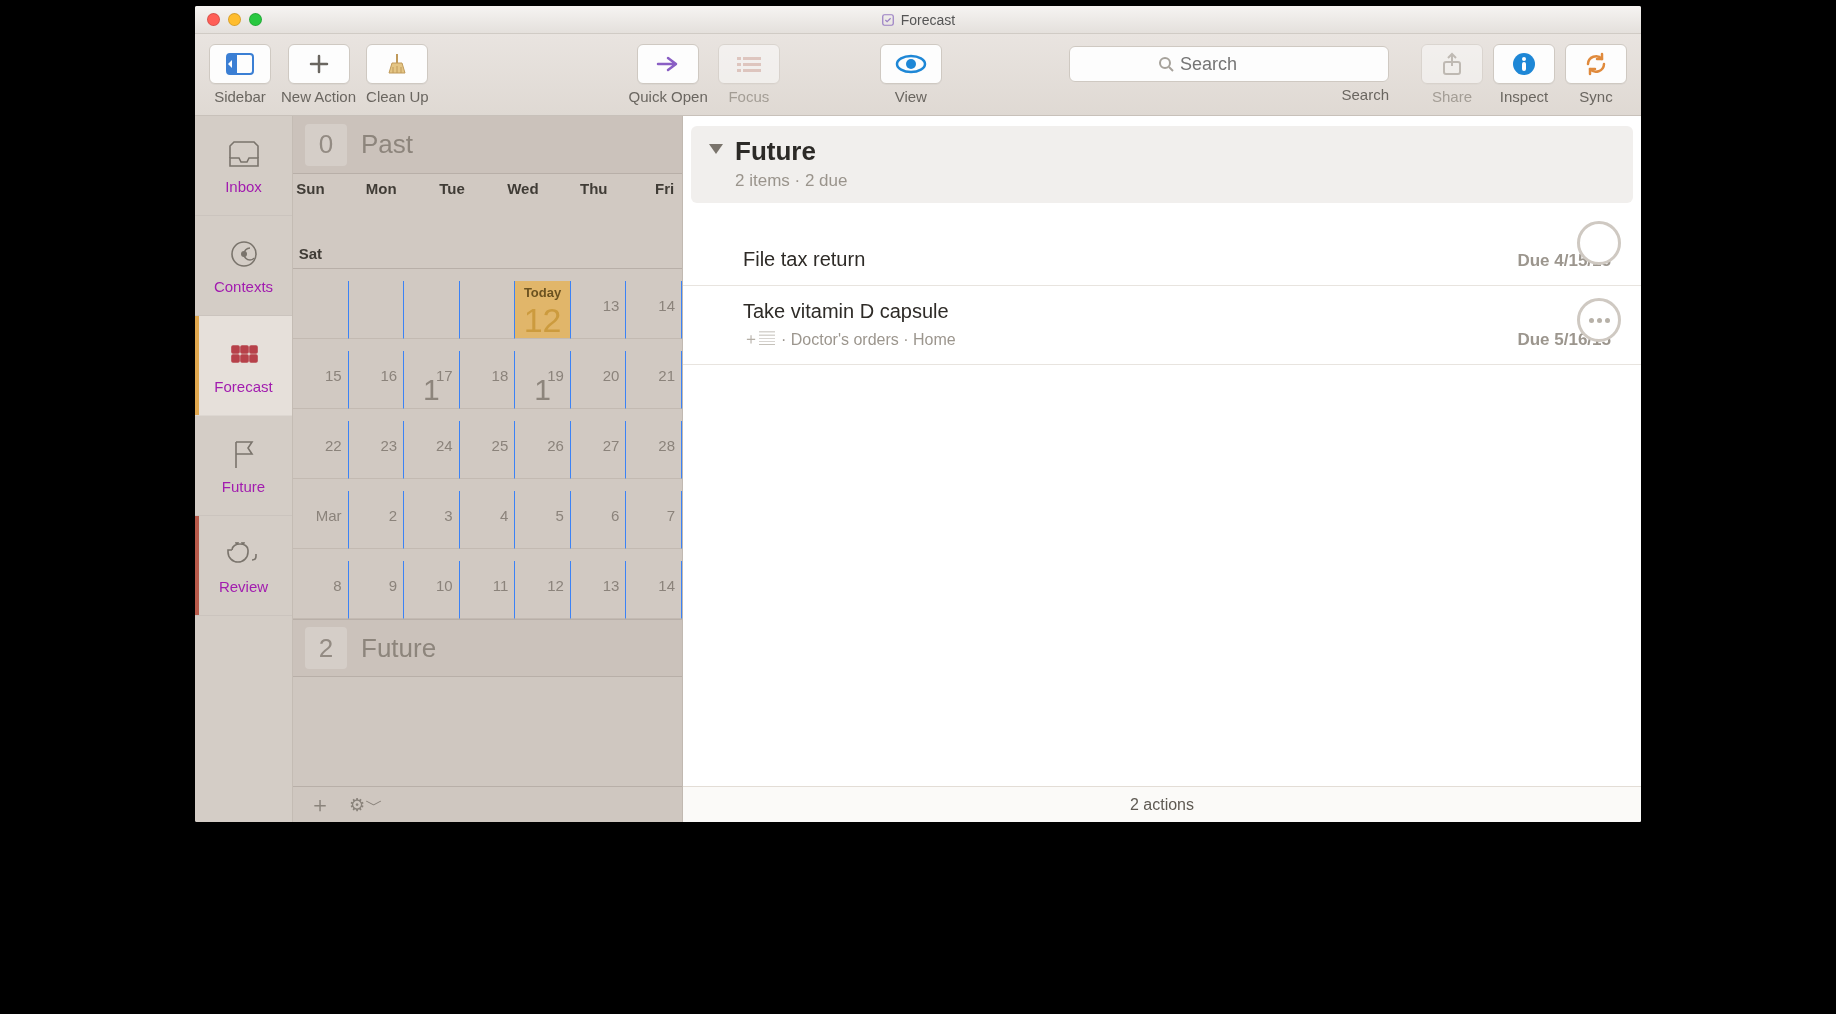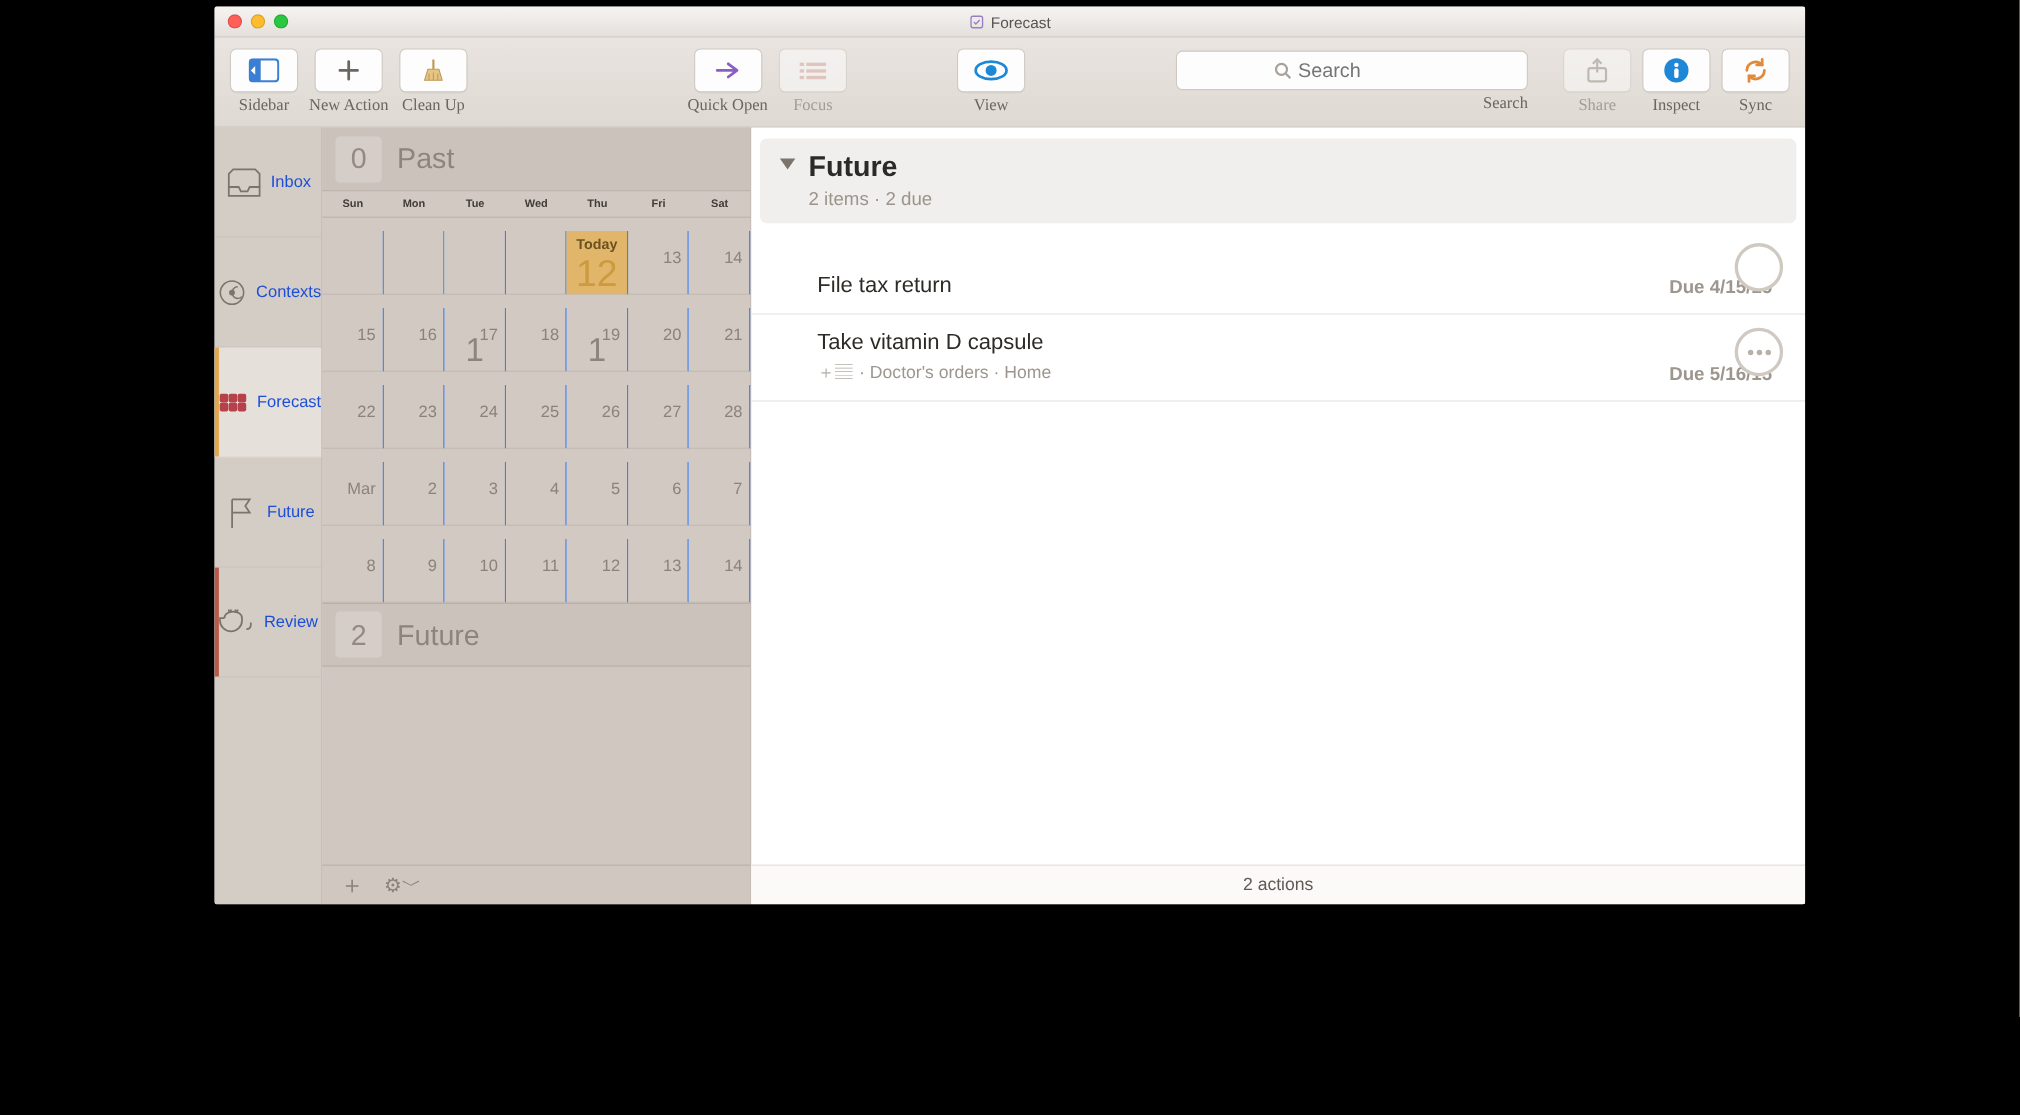--- a/index.html
+++ b/index.html
@@ -54,21 +54,21 @@
   }
   .tb-group { display:flex; flex-direction:column; align-items:center; gap:4px; }
   .tb-btn {
     height: 40px; min-width: 62px;
     background: #fdfdfd;
     border: 1px solid #cfc9c2;
     border-radius: 6px;
     display:flex; align-items:center; justify-content:center;
     box-shadow: 0 1px 0 rgba(0,0,0,.03);
   }
-  .tb-label { font-size: 15px; color:#6a6660;font-family:Liberation Serif, serif; }
+  .tb-label { font-size: 15px; color:#6a6660; }
   .tb-label.dim { color:#a39d95; }
   .spacer { flex: 0 0 auto; width: 180px; }
   .flex-spacer { flex:1; }
   .search-wrap { display:flex; flex-direction:column; align-items:flex-end; gap:4px;}
   .search-field {
     width: 320px; height: 36px; border-radius: 6px;
     background:#fdfdfd; border:1px solid #cfc9c2;
     display:flex; align-items:center; justify-content:center; gap:6px;
     color:#a6a29b; font-size:18px;
   }
@@ -76,22 +76,22 @@
     border:none; outline:none; background:transparent; font-size:18px; width:120px; color:#444;
   }
   
   .main { flex:1; display:flex; min-height:0; }
   
   .sidebar {
     width: 98px; background:#d4cdc6; border-right:1px solid #c4bcb4;
     display:flex; flex-direction:column;
   }
   .persp {
-    height: 100px; display:flex; flex-direction:row; align-items:center; justify-content:center;
-    gap:6px; color:#1d4ed8; font-size:15px;
+    height: 100px; display:flex; flex-direction:column; align-items:center; justify-content:center;
+    gap:6px; color:#a21caf; font-size:15px;
     border-bottom:1px solid rgba(0,0,0,.04);
     cursor:pointer;
     position:relative;
   }
   .persp.selected { background:#e6e0da; }
   .persp.selected::before {
     content:""; position:absolute; left:0; top:0; bottom:0; width:4px; background:#e0a74e;
   }
   .persp.review-tab::before {
     content:""; position:absolute; left:0; top:0; bottom:0; width:4px; background:#b85a4a;
@@ -107,23 +107,23 @@
     height: 58px; display:flex; align-items:center; gap:14px; padding:0 12px;
     background:#cbc2bb; border-bottom:1px solid #b8afa8;
   }
   .section-head.future { border-top:1px solid #b8afa8; }
   .count-badge {
     width:42px; height:42px; display:flex; align-items:center; justify-content:center;
     font-size:26px; color:#938b83; background:rgba(255,255,255,.2); border-radius:4px;
   }
   .section-title { font-size:26px; color:#8d857c; }
   .dow-row {
-    display:grid; grid-template-columns: repeat(7, 1fr);
-    font-size:10px; color:#403c36; text-align:center;
-    background:#d1c9c2; border-bottom:1px solid #b8afa8;
+    display:grid; grid-template-columns: repeat(6, 1fr);
+    font-size:15px; color:#403c36; text-align:center;
+    background:#d1c9c2; border-bottom:1px solid #b8afa8;gap:36px;
   }
   .dow-row div { padding:6px 0; font-weight:600; }
   .cal-grid {
     display:grid; grid-template-columns: repeat(7, 1fr);
     grid-auto-rows: 70px;
     background:#d1c9c2;
   }
   .cell {
     border-right:1px solid #3b82f6; border-bottom:1px solid #c3bab2;
     position:relative; padding:16px 6px;

